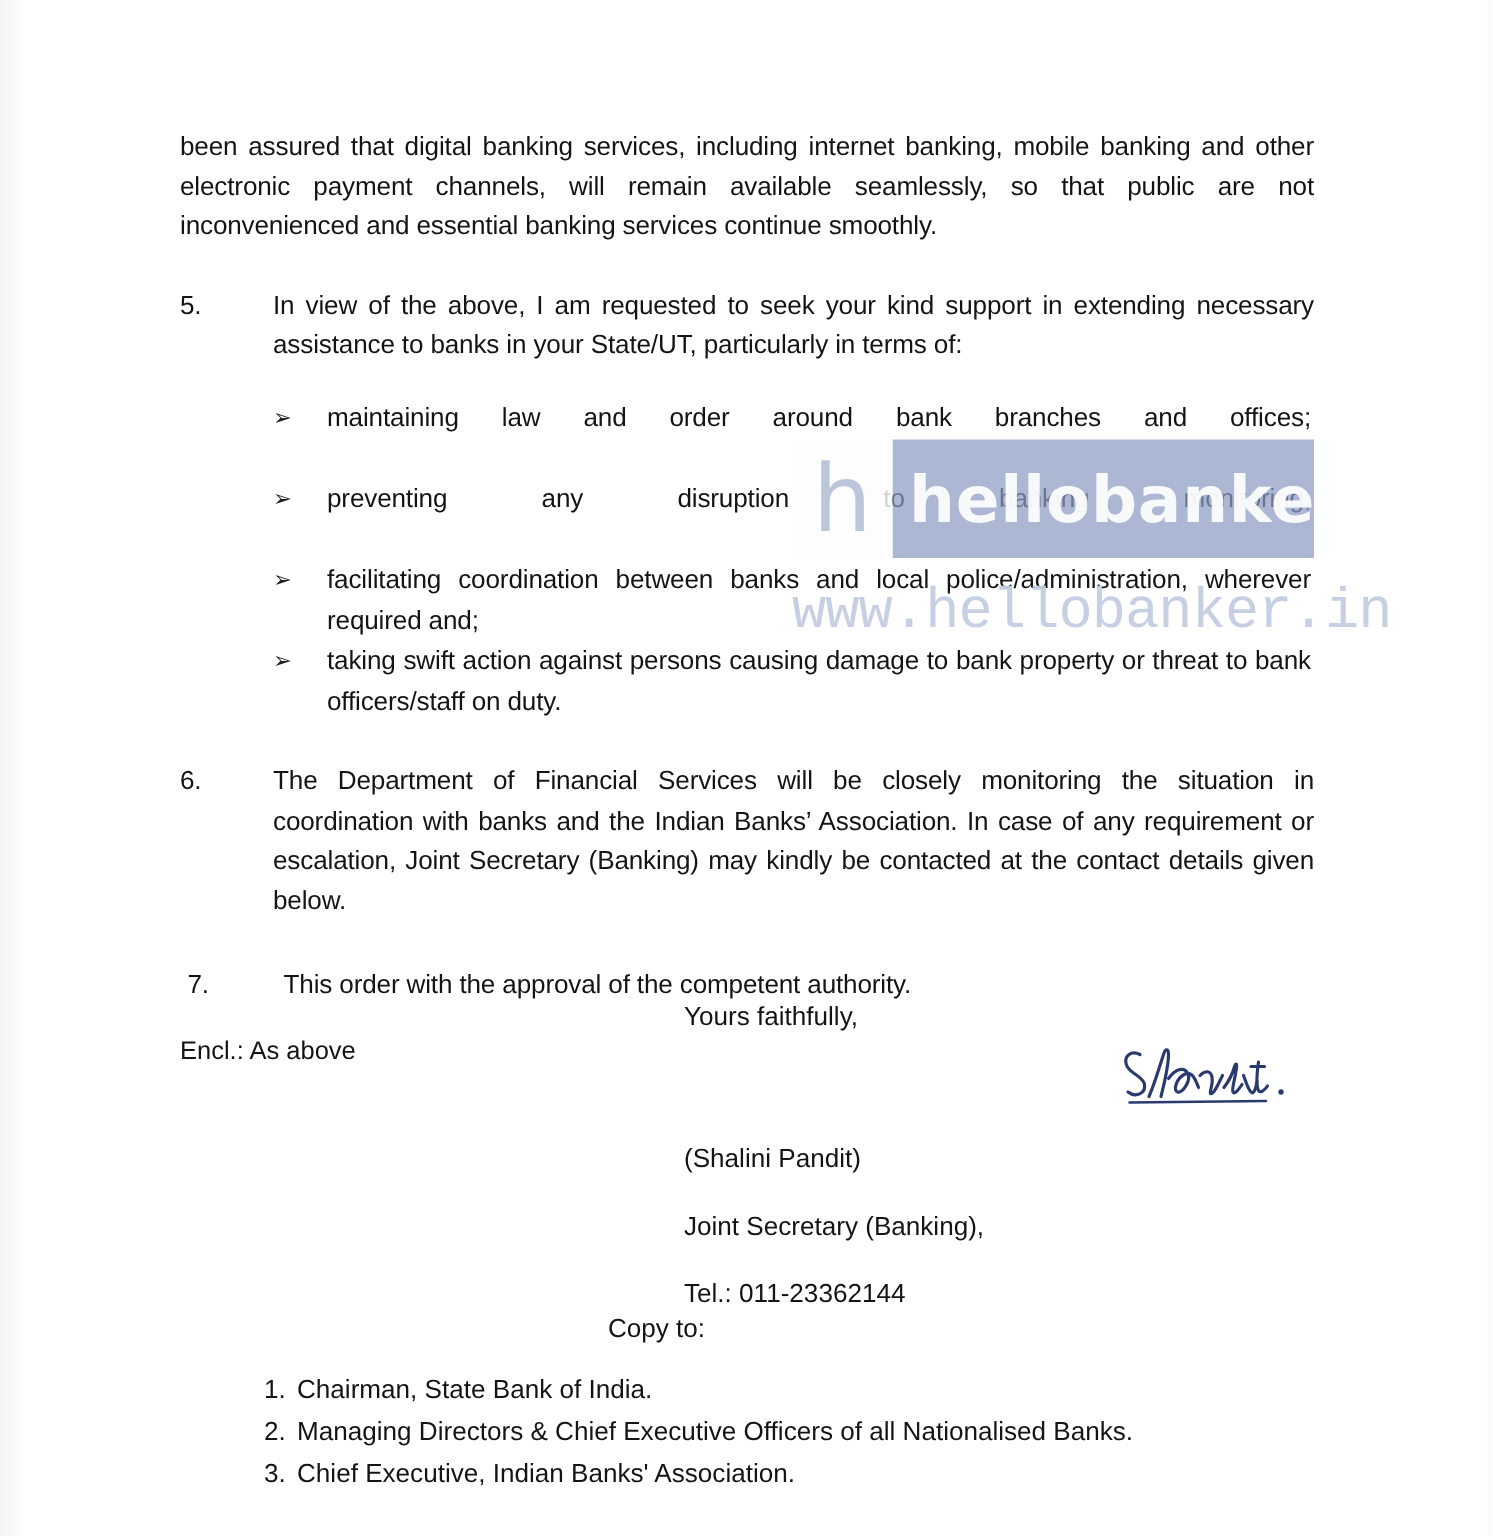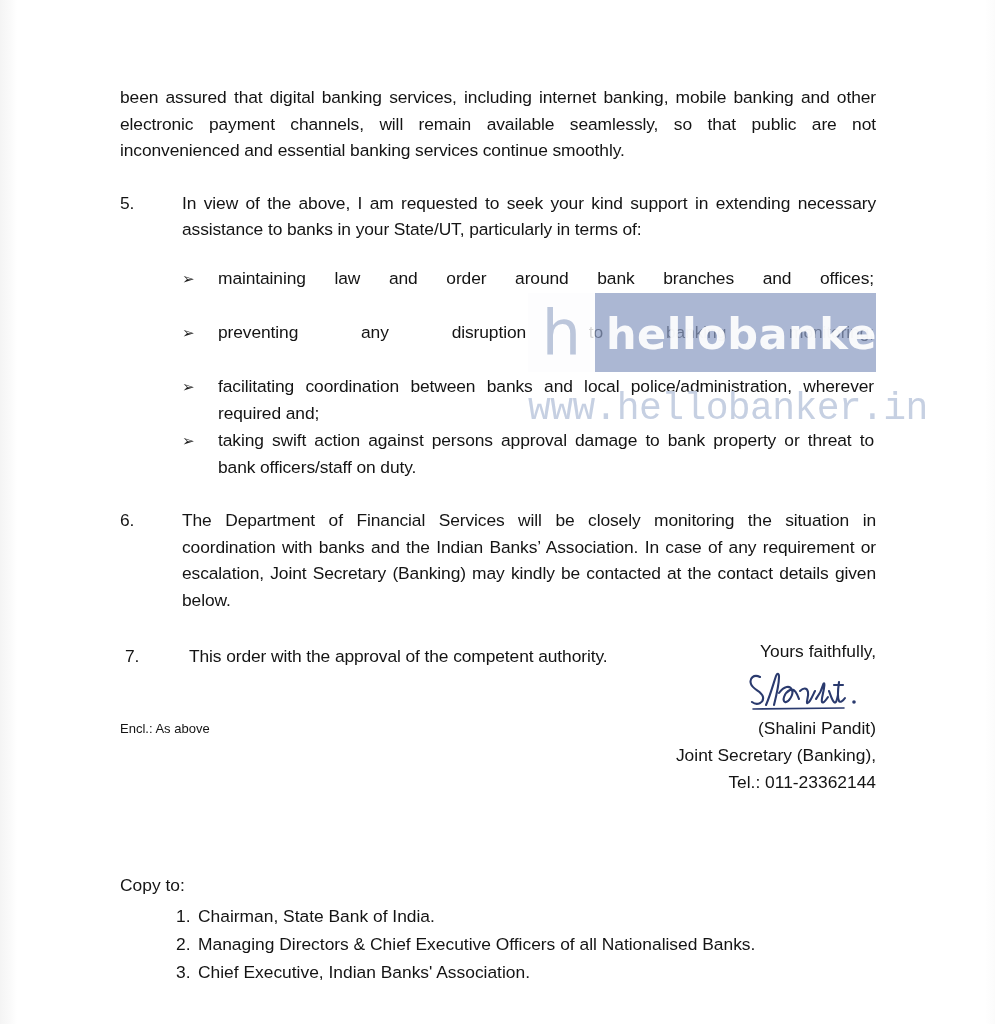--- a/index.html
+++ b/index.html
@@ -98,54 +98,54 @@
   .bullet-item.nowrap-last > .bullet-text::after {
     content: "";
     display: inline-block;
     width: 100%;
   }
 
   
   .closing {
     position: absolute;
     right: 119px;
-    top: 638px;
+    top: 664px;
     width: 420px;
-    text-align: right;
+    text-align: left;
     font-size: 17.4px;
     line-height: 27px;
   }
   .yours { margin-bottom: 4px; }
   .sig-wrap {
     height: 46px;
     position: relative;
   }
   .sig-svg {
     position: absolute;
     right: 8px;
     top: 0;
   }
-  .sig-line { margin-top: 0; }
+  .sig-line { margin-top: 18px; }
 
   .encl {
     position: absolute;
     left: 120px;
-    top: 716px;
-    font-size: 13px;
+    top: 688px;
+    font-size: 17px;
     line-height: 26px;
   }
 
   .copy-block {
     position: absolute;
     left: 120px;
     top: 872px;
     font-size: 17.4px;
     line-height: 27.5px;
   }
-  .copy-heading { margin-bottom: 2px; }
+  .copy-heading { margin-bottom: 12px; text-align: center; }
   .copy-list {
     margin: 0;
     padding: 0;
     list-style: none;
     margin-left: 56px;
   }
   .copy-item {
     position: relative;
     padding-left: 22px;
     line-height: 28px;
@@ -253,21 +253,21 @@
       <li class="bullet-item nowrap-last">
         <span class="bullet-glyph">➢</span>
         <span class="bullet-text">preventing any disruption to banking monitoring;</span>
       </li>
       <li class="bullet-item">
         <span class="bullet-glyph">➢</span>
         <span class="bullet-text">facilitating coordination between banks and local police/administration, wherever required and;</span>
       </li>
       <li class="bullet-item">
         <span class="bullet-glyph">➢</span>
-        <span class="bullet-text">taking swift action against persons approval damage to bank property or threat to bank officers/staff on duty.</span>
+        <span class="bullet-text">taking swift action against persons causing damage to bank property or threat to bank officers/staff on duty.</span>
       </li>
     </ul>
 
     <div class="spacer-26"></div>
 
     <div class="para para-numbered">
       <span class="para-num">6.</span>
       <span>The Department of Financial Services will be closely monitoring the situation in coordination with banks and the Indian Banks’ Association. In case of any requirement or escalation, Joint Secretary (Banking) may kindly be contacted at the contact details given below.</span>
     </div>
 

